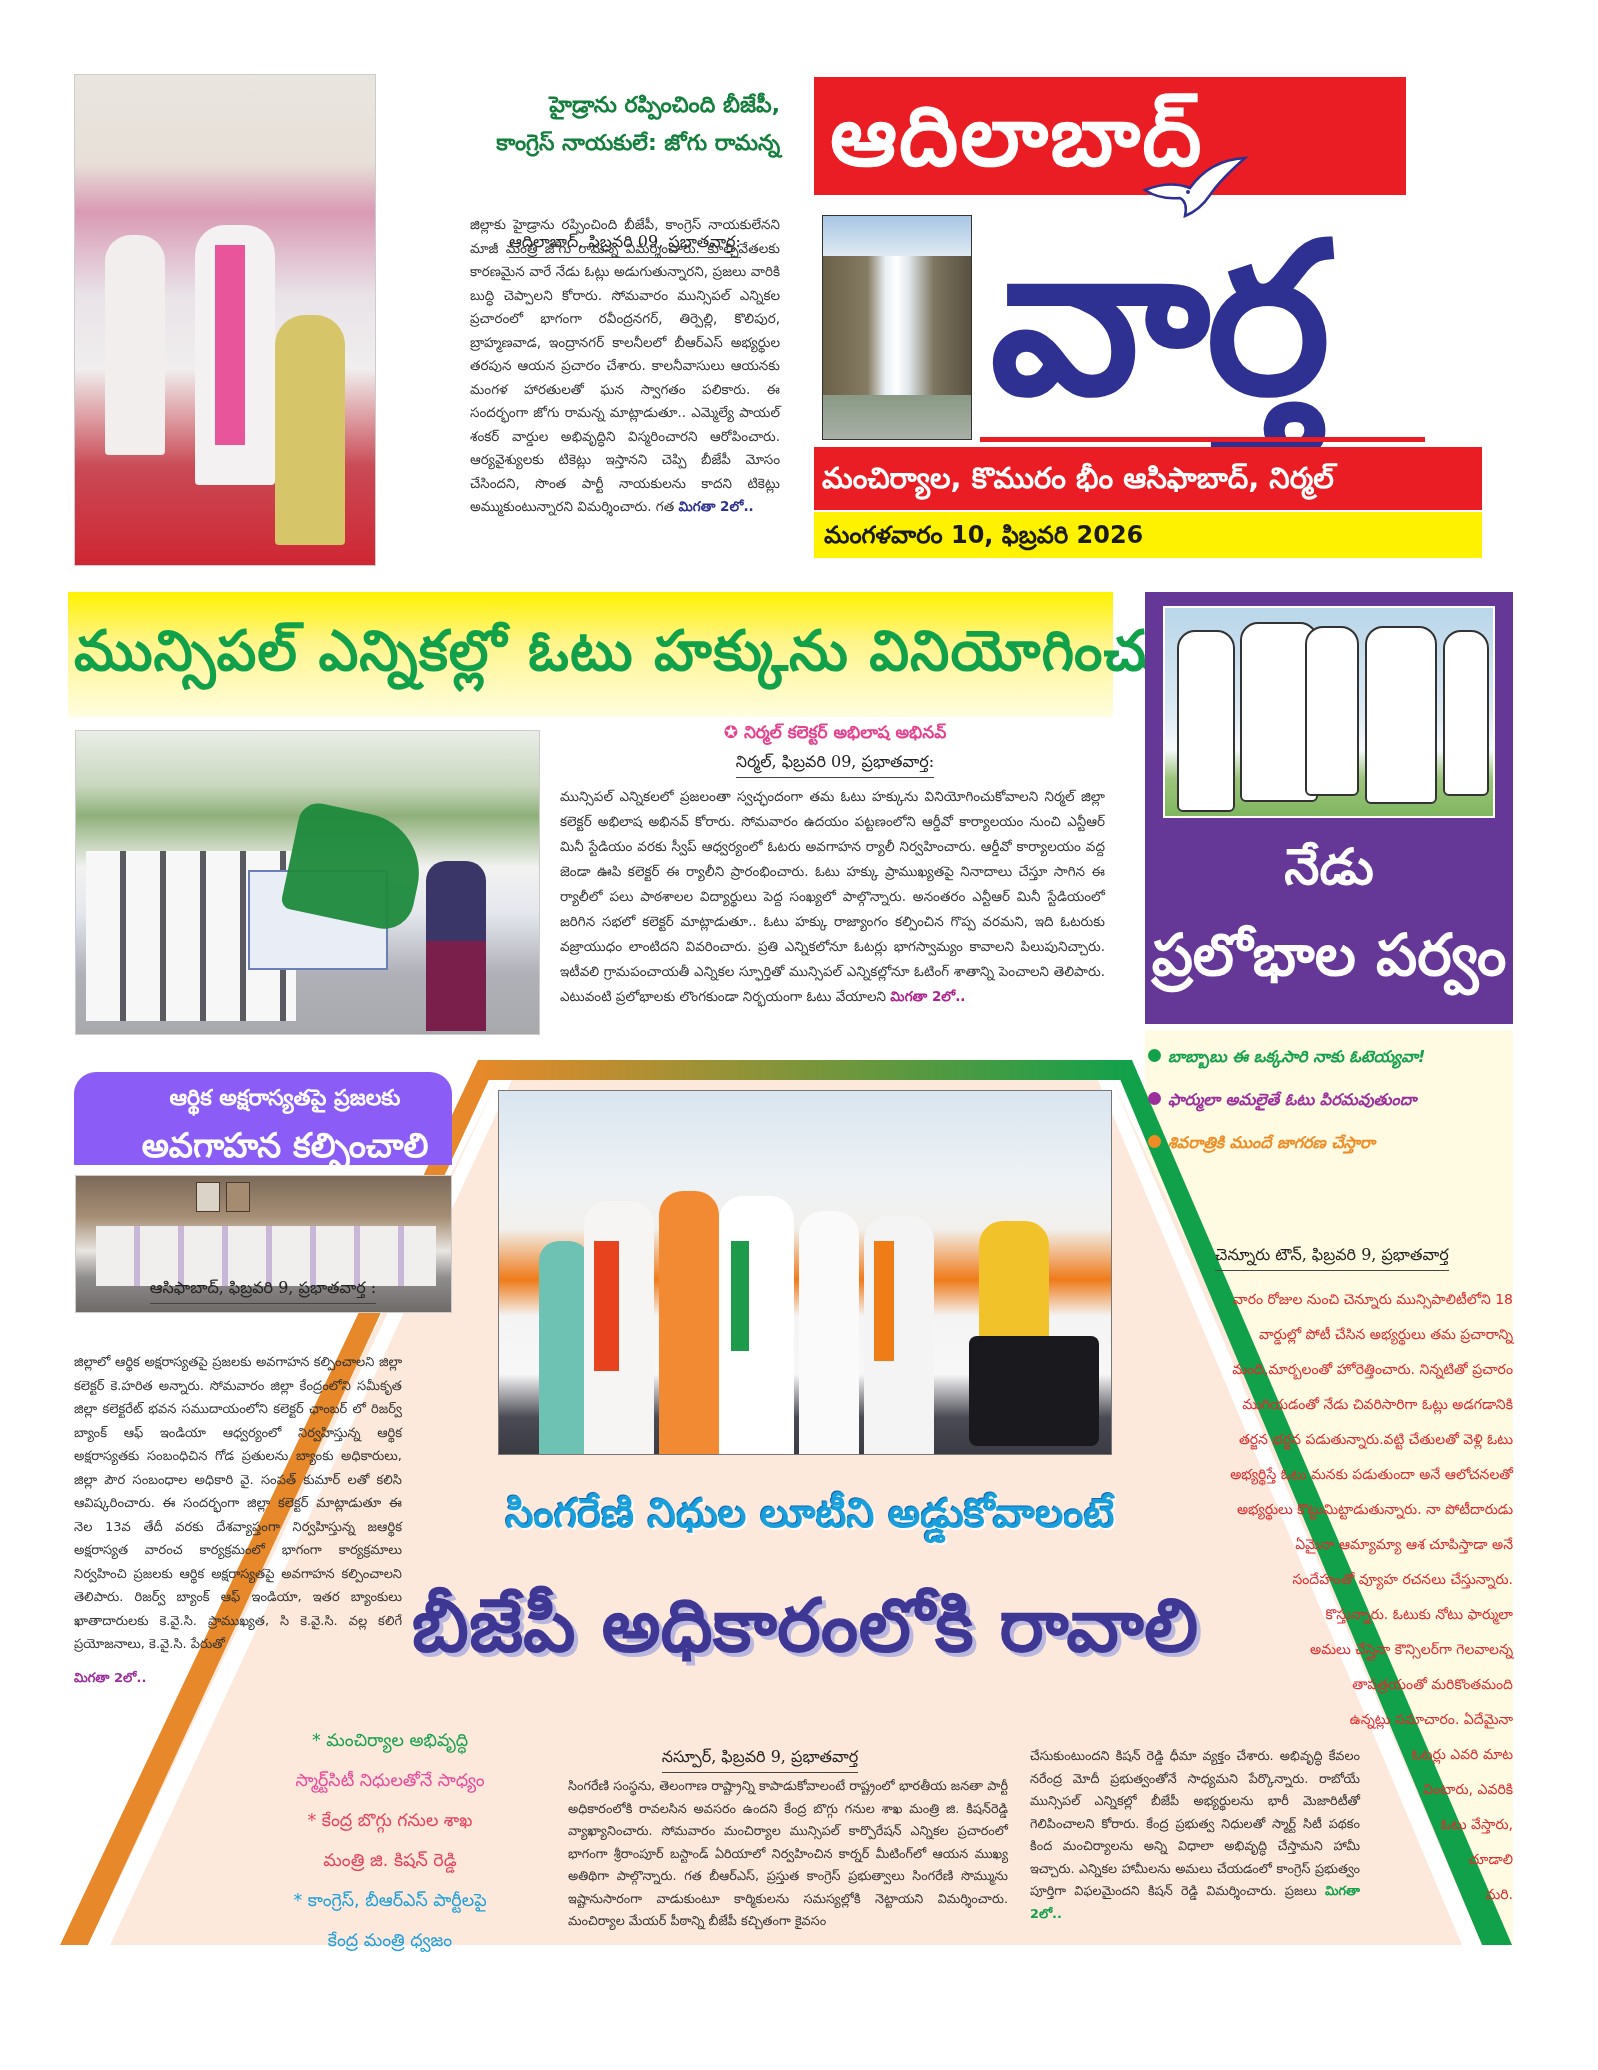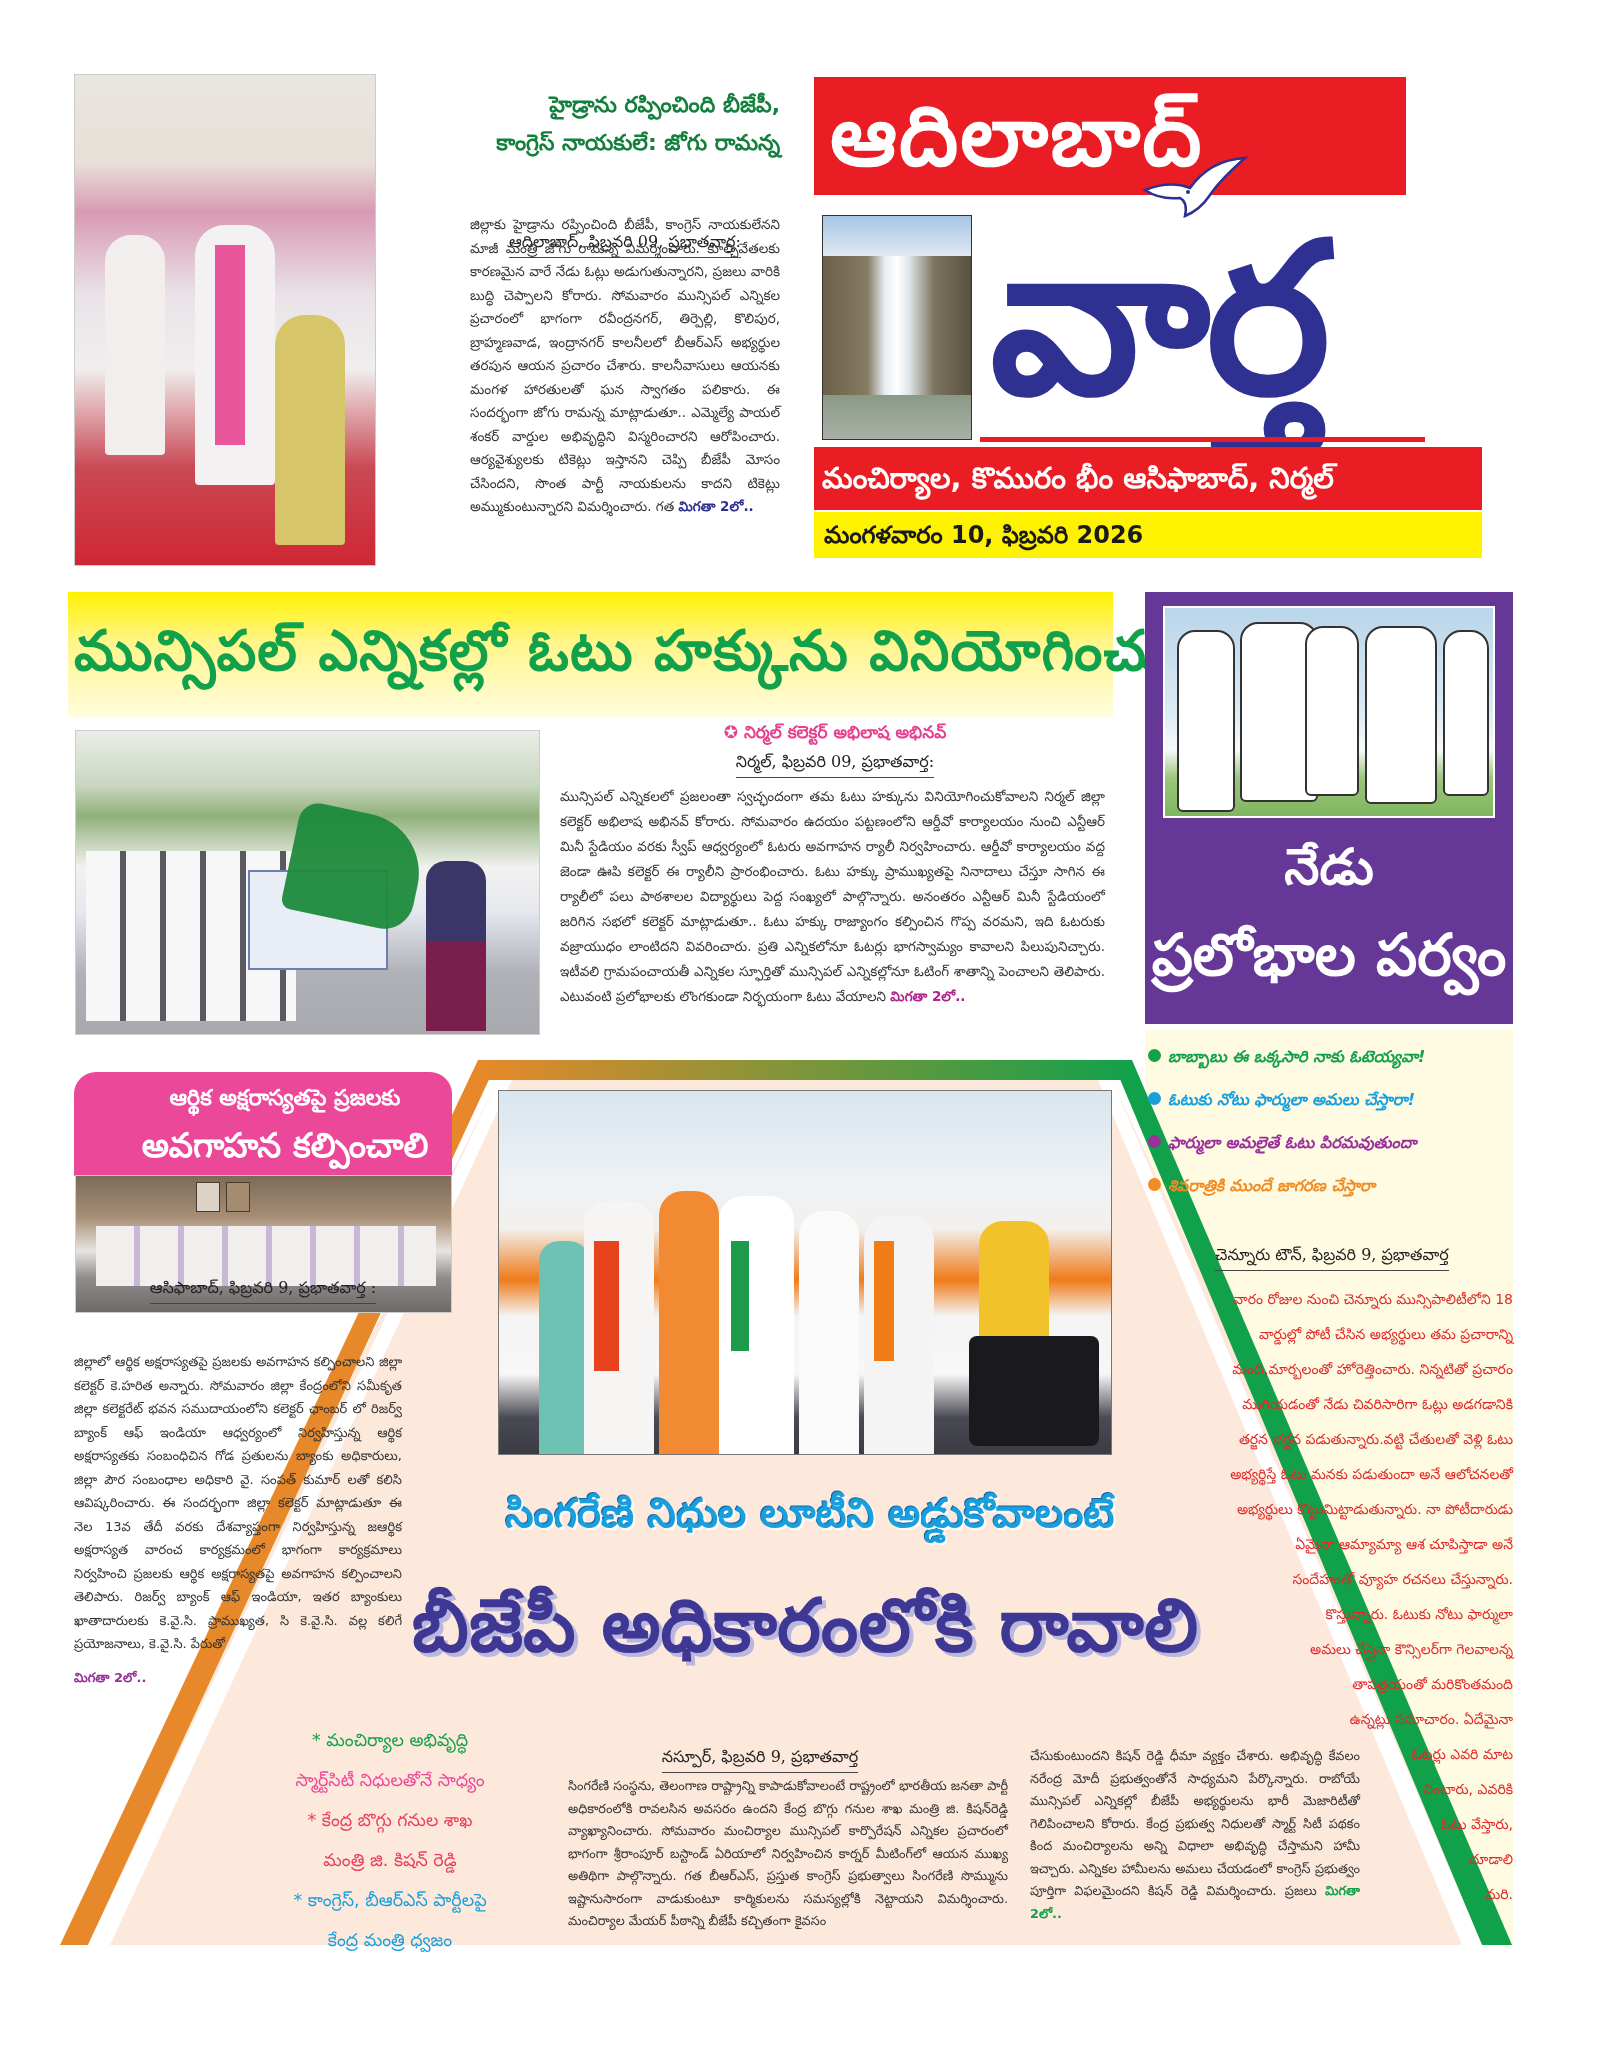--- a/index.html
+++ b/index.html
@@ -53,21 +53,21 @@
 
   
   #sidebar-bg { left: 1145px; top: 1030px; width: 368px; height: 915px; background: #fffbe3; }
   #sidebar-bullets { left: 1148px; top: 1035px; width: 370px; font-style: italic; }
   .bullet { font-size: 16px; font-weight: bold; line-height: 43px; white-space: nowrap; }
   .bullet .dot { display: inline-block; width: 13px; height: 13px; border-radius: 50%; margin-right: 7px; vertical-align: 0; }
   #sidebar-dateline-wrap { left: 1148px; top: 1245px; width: 368px; text-align: center; }
   #sidebar-body { left: 1180px; top: 1282px; width: 333px; color: #e02a2a; font-size: 14px; line-height: 35px; text-align: right; }
 
   
-  #story3-header { left: 74px; top: 1072px; width: 378px; height: 104px; background: #ec4899; border-radius: 22px 22px 0 0; color: #fff; text-align: center; font-weight: bold; padding-left: 44px; }
+  #story3-header { left: 74px; top: 1072px; width: 378px; height: 93px; background: #8b5cf6; border-radius: 22px 22px 0 0; color: #fff; text-align: center; font-weight: bold; padding-left: 44px; }
   #story3-kicker { font-size: 22px; line-height: 44px; padding-top: 4px; }
   #story3-title { font-size: 34px; line-height: 50px; }
   #story3-photo { left: 75px; top: 1175px; width: 377px; height: 138px;
     background: linear-gradient(180deg,#7c6a5a 0%,#a68e74 30%,#e8e4e0 55%,#8f8c8c 75%,#6e6a68 100%); }
   #story3-dateline-wrap { left: 74px; top: 1278px; width: 378px; text-align: center; }
   #story3-body { left: 74px; top: 1350px; width: 328px; font-size: 13px; line-height: 23.5px; }
 
   
   #trap-orange { left: 0; top: 0; width: 1598px; height: 2070px; }
   #center-photo { left: 498px; top: 1090px; width: 614px; height: 365px;
@@ -163,21 +163,20 @@
     <linearGradient id="topbar" x1="0" x2="1">
       <stop offset="0" stop-color="#e7892a"></stop>
       <stop offset="1" stop-color="#12a14b"></stop>
     </linearGradient>
   </defs>
   <rect x="478" y="1060" width="654" height="20" fill="url(#topbar)"></rect>
 </svg>
 
 <div id="sidebar-bullets" class="abs">
   <div class="bullet"><span class="dot" style="background:#12a14b"></span><span style="color:#12a14b">బాబ్బాబు ఈ ఒక్కసారి నాకు ఓటెయ్యవా!</span></div>
-  <div class="bullet"><span class="dot" style="background:#1a9fdd"></span><span style="color:#1a9fdd">ఓటుకు నోటు ఫార్ములా అమలు చేస్తారా!</span></div>
   <div class="bullet"><span class="dot" style="background:#9b2f9c"></span><span style="color:#9b2f9c">ఫార్ములా అమలైతే ఓటు పిరమవుతుందా</span></div>
   <div class="bullet"><span class="dot" style="background:#f08c24"></span><span style="color:#f08c24">శివరాత్రికి ముందే జాగరణ చేస్తారా</span></div>
 </div>
 <div id="sidebar-dateline-wrap" class="abs">
   <span class="dateline">చెన్నూరు టౌన్, ఫిబ్రవరి 9, ప్రభాతవార్త</span>
 </div>
 <div id="sidebar-body" class="abs">
   <div>వారం రోజుల నుంచి చెన్నూరు మున్సిపాలిటీలోని 18</div>
   <div>వార్డుల్లో పోటీ చేసిన అభ్యర్థులు తమ ప్రచారాన్ని</div>
   <div>మంది,మార్బలంతో హోరెత్తించారు. నిన్నటితో ప్రచారం</div>

